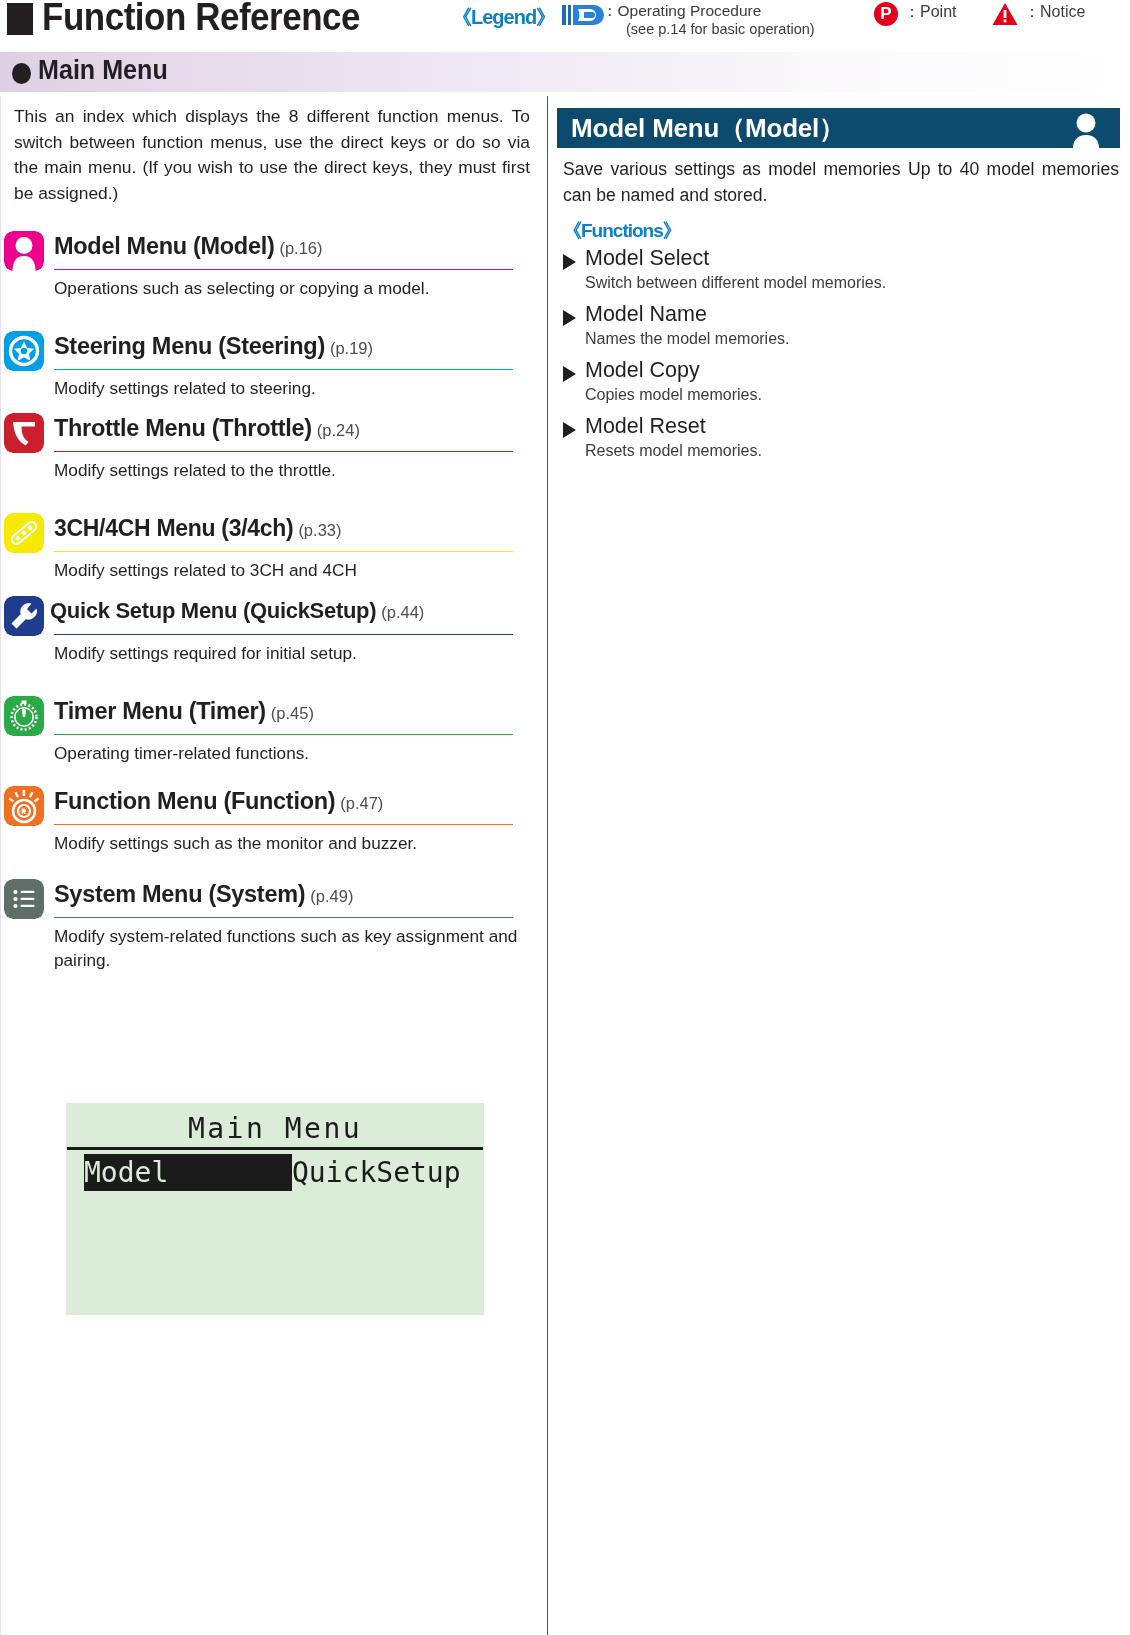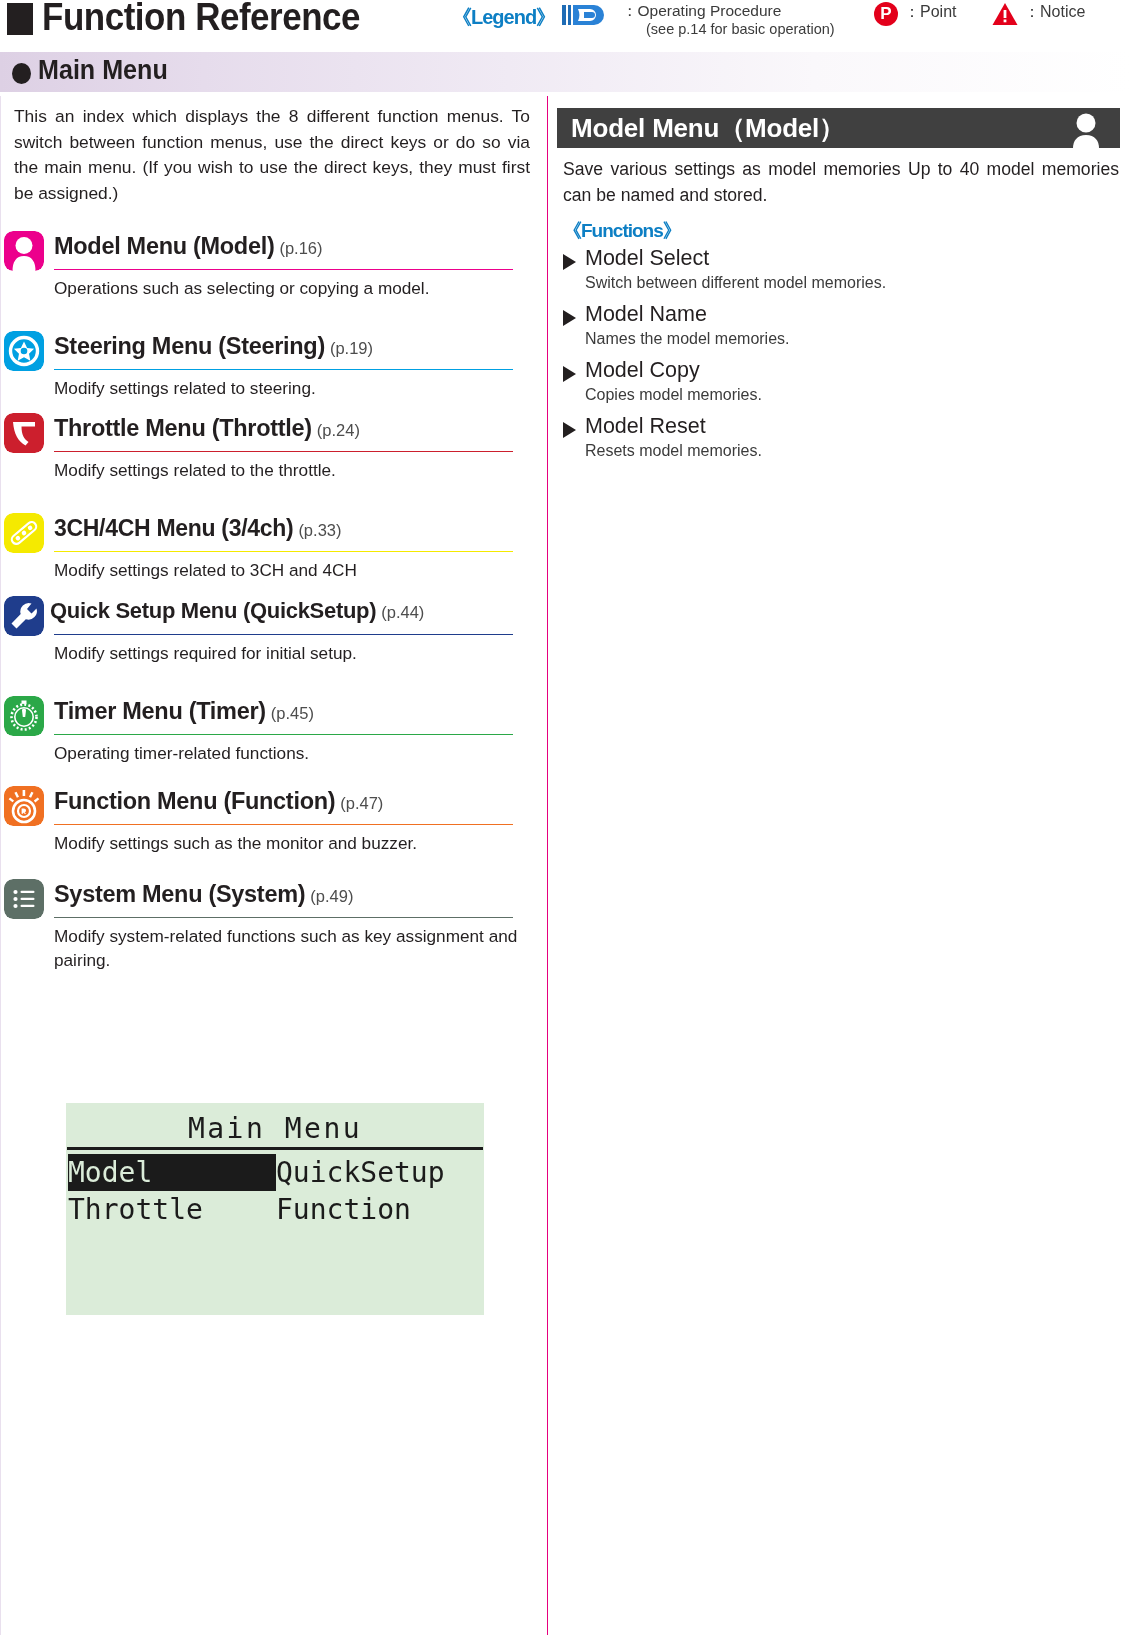--- a/index.html
+++ b/index.html
@@ -34,21 +34,21 @@
     font-size:15px; color:#3b3b3b;
   }
   #legend-label{
     position:absolute; left:0px; top:4px;
     color:#0d7fc4; font-size:20px; font-weight:bold;
     letter-spacing:-1px;
   }
   .legend-entry{ position:absolute; }
   #legend-proc{ left:110px; top:2px; }
   #legend-proc .lg-text{
-    position:absolute; left:60px; top:-1px; width:330px;
+    position:absolute; left:40px; top:-1px; width:330px;
     font-size:15.5px; line-height:19px; color:#3b3b3b; white-space:nowrap;
   }
   #legend-proc .lg-text .l2{ display:block; font-size:14.5px;margin-left:24px; }
   .procicon{
     position:absolute; left:0; top:2px; width:42px; height:22px;
   }
   #legend-point{ left:422px; top:2px; }
   #legend-point .lg-text{ position:absolute; left:30px; top:0px; font-size:16px; white-space:nowrap;}
   .pbadge{
     position:absolute; left:0; top:0; width:24px; height:24px; border-radius:50%;
@@ -127,32 +127,32 @@
     color:#1b1b1b;
     position:absolute;
   }
   .lcd-title{
     text-align:center; font-size:28px; letter-spacing:2.5px;
     padding-top:9px; padding-bottom:2px; font-weight:normal;
   }
   .lcd-hr{ height:3px; background:#1b1b1b; margin:0 1px 4px 1px; }
   .lcd-row{
     font-size:28px; line-height:37px; letter-spacing:0px;
-    white-space:pre; padding-left:2px;
+    white-space:pre; padding-left:18px;
   }
   .lcd-cell{ display:inline-block; }
   .lcd-hl{ background:#1b1b1b; color:#dbecd9; }
 
   #lcd-main{ left:66px; top:1007px; width:418px; height:212px; }
   #lcd-main .lcd-row .c1{ width:208px; }
 
   
   #rm-header{
     position:absolute; left:8px; top:12px; width:563px; height:40px;
-    background:#404040;
+    background:#0c4a6e;
   }
   #rm-header-title{
     position:absolute; left:14px; top:3px;
     font-size:26px; font-weight:bold; color:#fff;
     letter-spacing:-0.2px;
   }
   #rm-header-icon{
     position:absolute; right:18px; top:4px; width:32px; height:36px;
   }
   #rm-intro{
@@ -329,21 +329,20 @@
         <div class="mi-rule" style="background: rgb(93, 111, 102);"></div>
         <div class="mi-desc">Modify system-related functions such as key assignment and pairing.</div>
       </div>
     </div>
 
   <div class="lcd" id="lcd-main">
     <div class="lcd-title">Main Menu</div>
     <div class="lcd-hr"></div>
     <div id="lcd-main-rows">
         <div class="lcd-row"><span class="lcd-cell c1 lcd-hl" style="width: 208px;">Model</span><span class="lcd-cell">QuickSetup</span></div>
-        <div class="lcd-row"><span class="lcd-cell c1" style="width: 208px;">Throttle</span><span class="lcd-cell">Function</span></div>
       </div>
   </div>
 </div>
 
 <div id="right-col">
   <div id="rm-header">
     <div id="rm-header-title">Model Menu（Model）</div>
     <svg id="rm-header-icon" viewBox="0 0 32 36">
       <circle cx="16" cy="11" r="9.5" fill="#ffffff"></circle>
       <path d="M16 23 c9 0 13 6 13 13 H3 c0 -7 4 -13 13 -13 Z" fill="#ffffff"></path>

